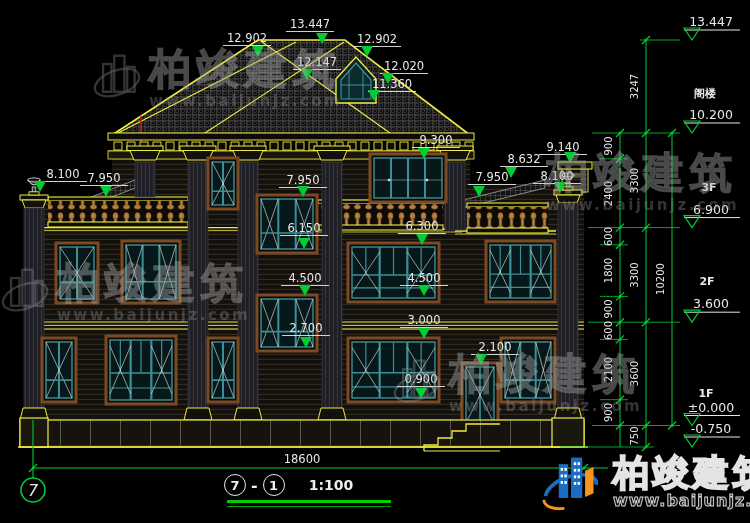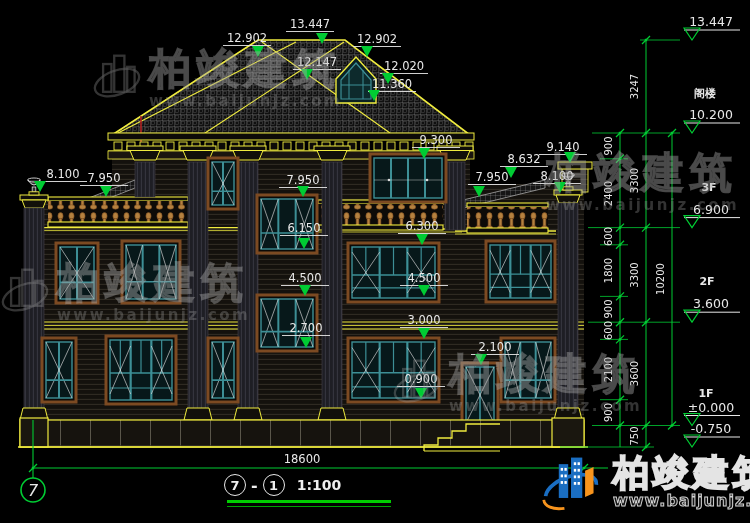--- a/index.html
+++ b/index.html
@@ -16,21 +16,21 @@
   .brand-cn{font-size:36px;font-weight:bold;letter-spacing:4px;line-height:1.05;color:#141414;
             -webkit-text-stroke:2px #e4e4e4;white-space:nowrap;}
   .brand-url{font-size:16px;font-weight:bold;color:#161616;-webkit-text-stroke:1px #d2d2d2;
              letter-spacing:1px;white-space:nowrap;}
   
   #titlebar{position:absolute;left:224px;top:474px;display:flex;align-items:center;gap:5px;color:#eee;}
   .circ{width:20px;height:20px;border:1.6px solid #e8e8e8;border-radius:50%;display:inline-flex;
         align-items:center;justify-content:center;font-size:13px;font-weight:bold;color:#eee;}
   .tdash{font-size:16px;font-weight:bold;}
   .ttext{font-size:20px;font-weight:bold;letter-spacing:2px;white-space:nowrap;}
-  .tscale{font-size:14px;font-weight:bold;margin-left:7px;}
+  .tscale{font-size:14px;font-weight:bold;margin-left:19px;}
   #tline1{position:absolute;left:227px;top:500px;width:164px;height:3px;background:#00ce00;}
   #tline2{position:absolute;left:227px;top:506px;width:164px;height:1px;background:#00a000;}
 </style>
 </head>
 <body>
 
 <div id="stage">
 
 <svg id="dwg" width="750" height="523" viewBox="0 0 750 523">
   <defs>

